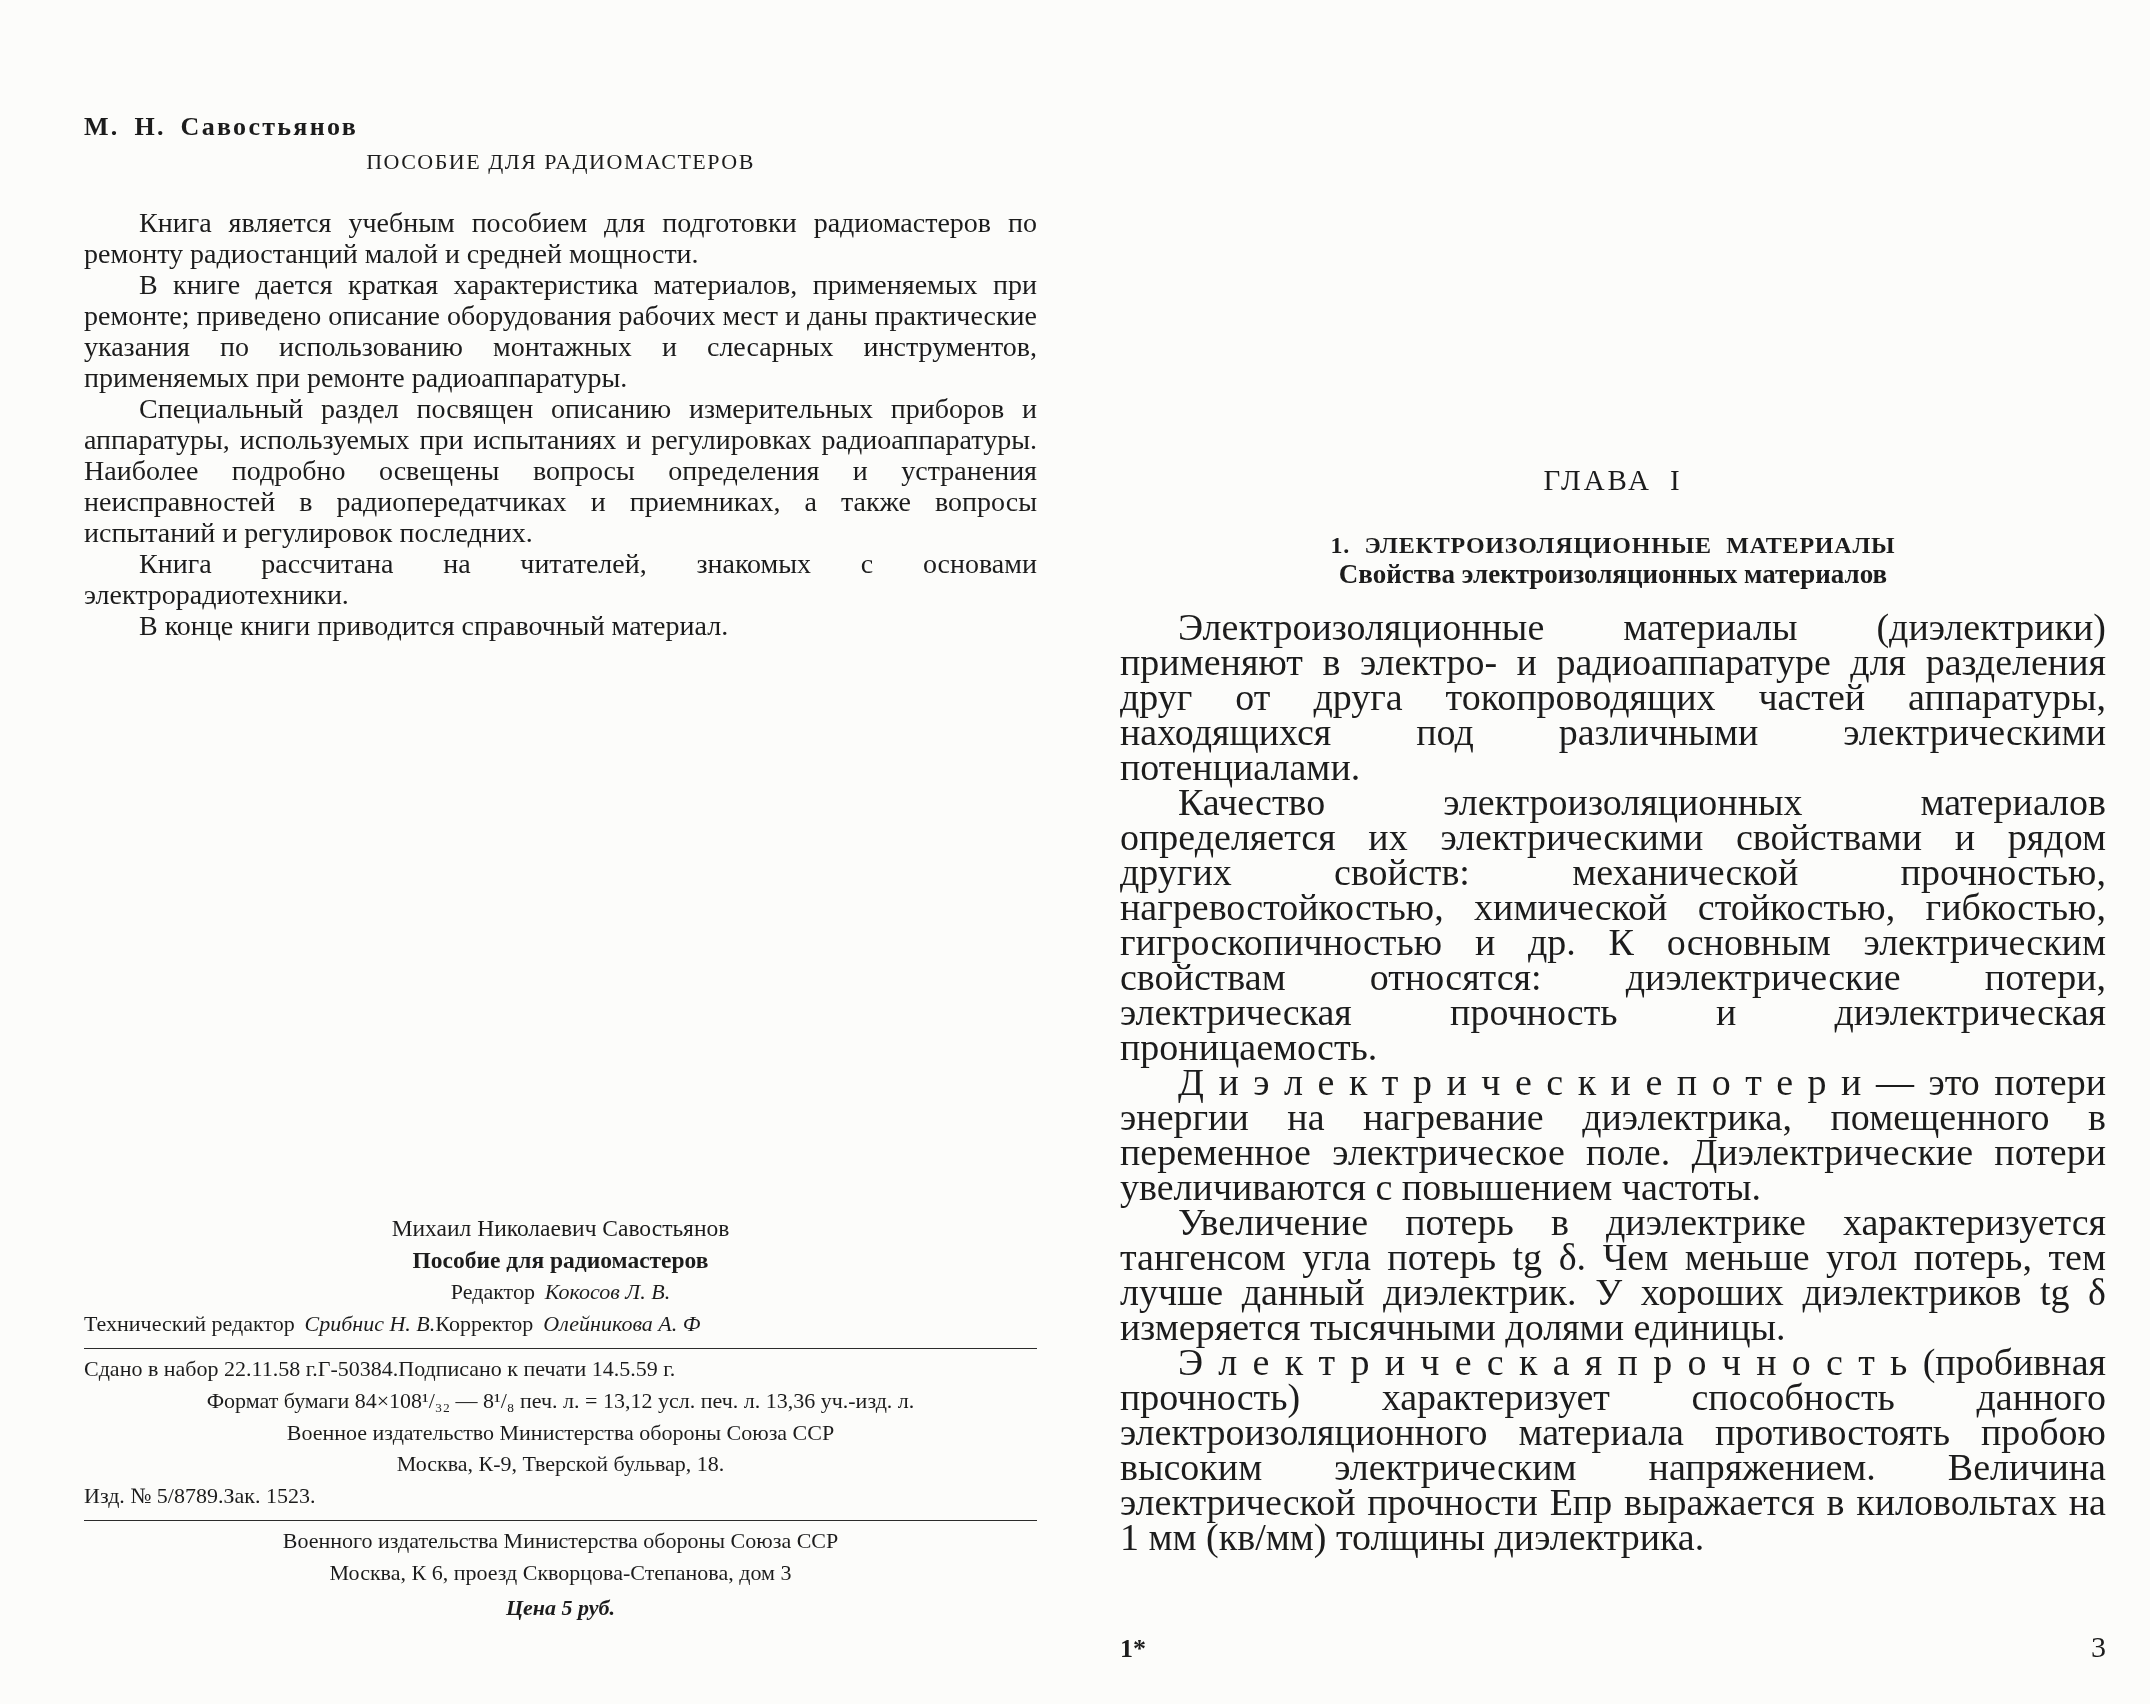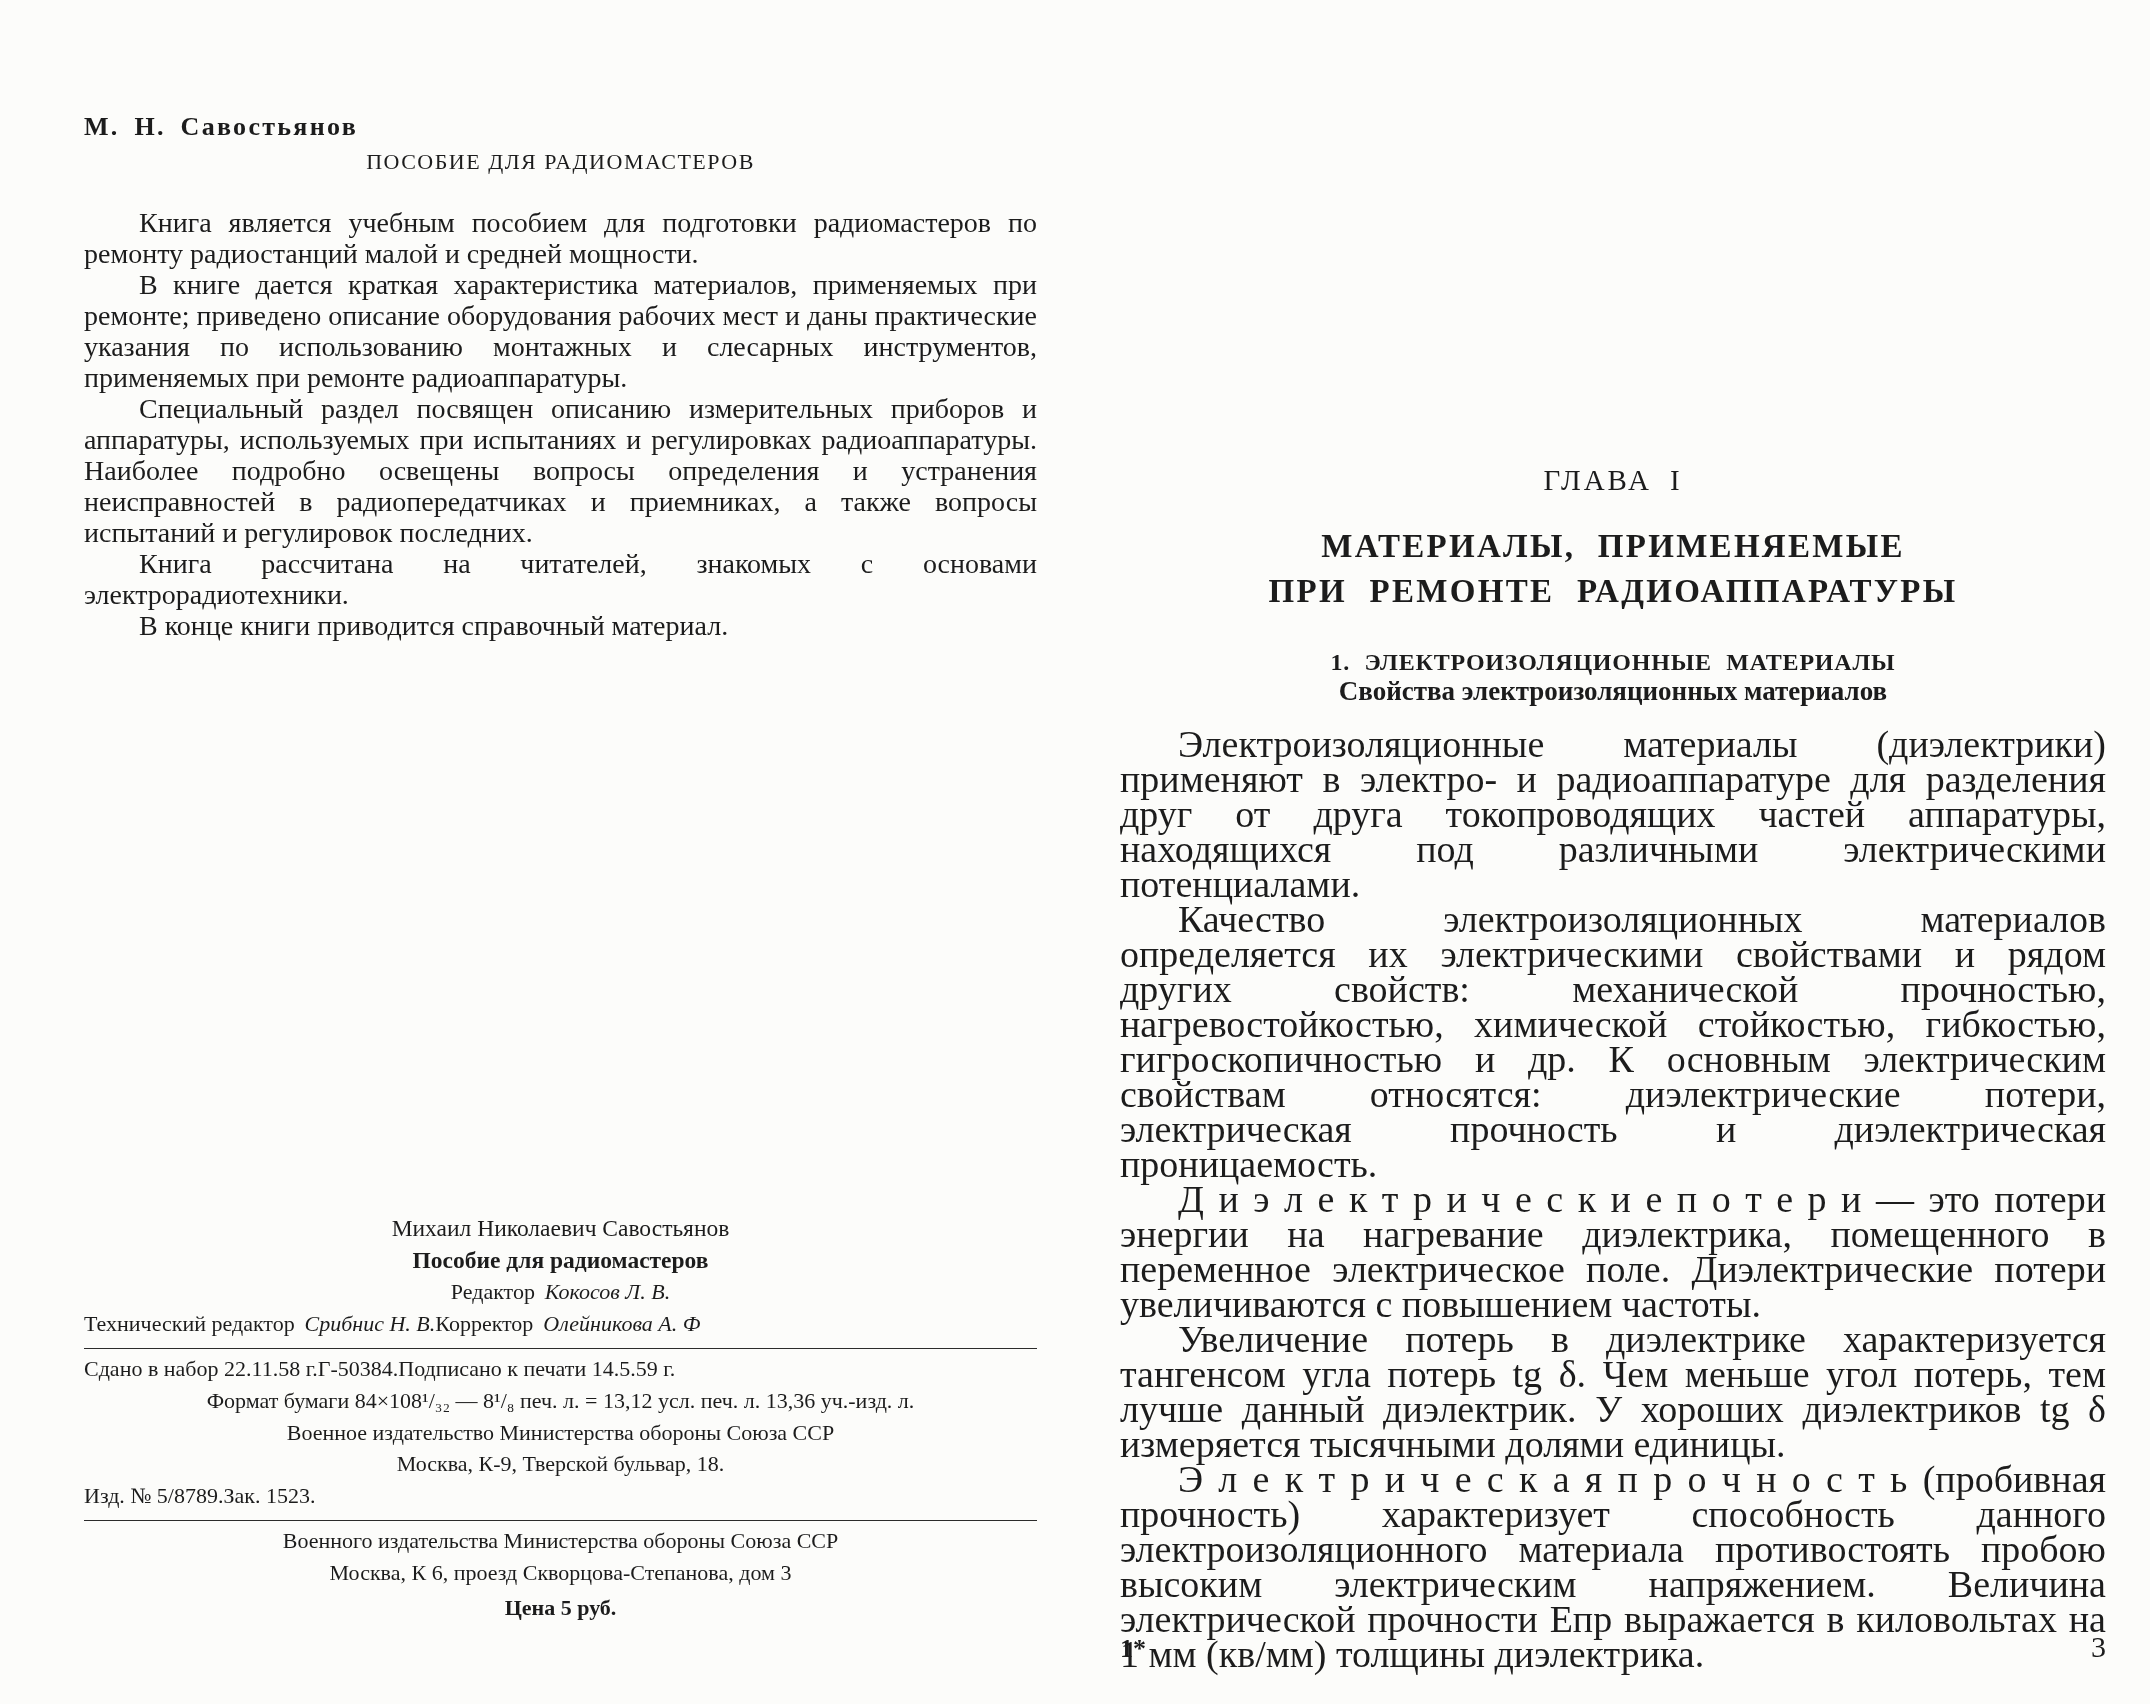--- a/index.html
+++ b/index.html
@@ -56,21 +56,21 @@
   .c-row { display: flex; justify-content: flex-start; align-items: baseline; }
   .rule {
     border: 0;
     border-top: 1.5px solid #2b2b2b;
     margin: 12px 0 4.5px 0;
   }
   .it { font-style: italic; }
   .lbl { margin-right: 0.45em; }
   .colophon-author { font-size: 23.5px; }
   .colophon-title { font-size: 23.5px; font-weight: bold; }
-  .price-line { font-weight: bold; margin-top: 10.6px !important; }
+  .price-line { font-style: italic; font-weight: bold; margin-top: 10.6px !important; }
 
   
   .right-col {
     position: absolute;
     left: 1120px;
     top: 464px;
     width: 986px;
   }
   .chapter-label {
     text-align: center;
@@ -162,22 +162,20 @@
       <span>Зак. 1523.</span>
     </div>
     <hr class="rule">
     <div class="c-center">Военного издательства Министерства обороны Союза ССР</div>
     <div class="c-center">Москва, К 6, проезд Скворцова-Степанова, дом 3</div>
     <div class="c-center price-line">Цена 5 руб.</div>
   </div>
 
   <div class="right-col">
     <div class="chapter-label">ГЛАВА I</div>
-    <div class="chapter-title">МАТЕРИАЛЫ, ПРИМЕНЯЕМЫЕ
-ПРИ РЕМОНТЕ РАДИОАППАРАТУРЫ</div>
     <div class="section-heading">1. ЭЛЕКТРОИЗОЛЯЦИОННЫЕ МАТЕРИАЛЫ</div>
     <div class="subsection-heading">Свойства электроизоляционных материалов</div>
     <div class="body-text">
       <p>Электроизоляционные материалы (диэлектрики) применяют в электро- и радиоаппаратуре для разделения друг от друга токопроводящих частей аппаратуры, находящихся под различными электрическими потенциалами.</p>
       <p>Качество электроизоляционных материалов определяется их электрическими свойствами и рядом других свойств: механической прочностью, нагревостойкостью, химической стойкостью, гибкостью, гигроскопичностью и др. К основным электрическим свойствам относятся: диэлектрические потери, электрическая прочность и диэлектрическая проницаемость.</p>
       <p>Д и э л е к т р и ч е с к и е   п о т е р и — это потери энергии на нагревание диэлектрика, помещенного в переменное электрическое поле. Диэлектрические потери увеличиваются с повышением частоты.</p>
       <p>Увеличение потерь в диэлектрике характеризуется тангенсом угла потерь tg δ. Чем меньше угол потерь, тем лучше данный диэлектрик. У хороших диэлектриков tg δ измеряется тысячными долями единицы.</p>
       <p>Э л е к т р и ч е с к а я   п р о ч н о с т ь (пробивная прочность) характеризует способность данного электроизоляционного материала противостоять пробою высоким электрическим напряжением. Величина электрической прочности Eпр выражается в киловольтах на 1 мм (кв/мм) толщины диэлектрика.</p>
     </div>
   </div>

